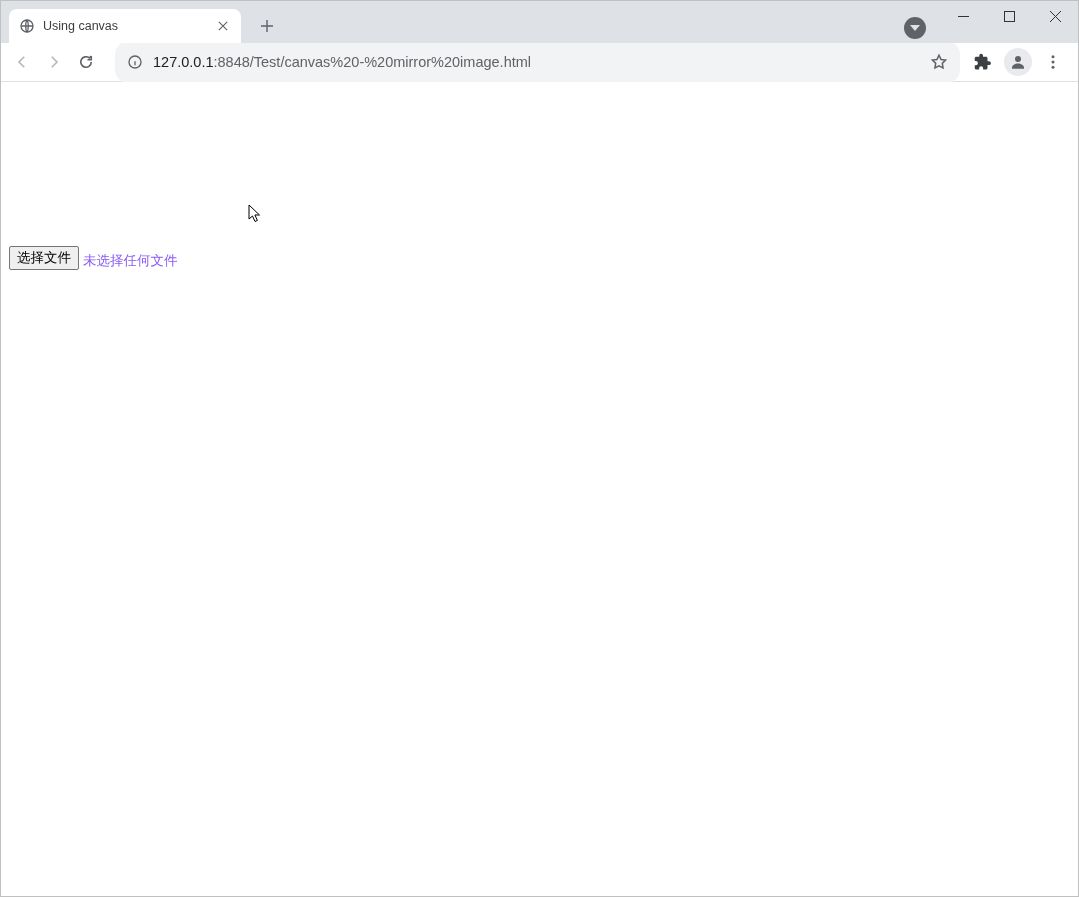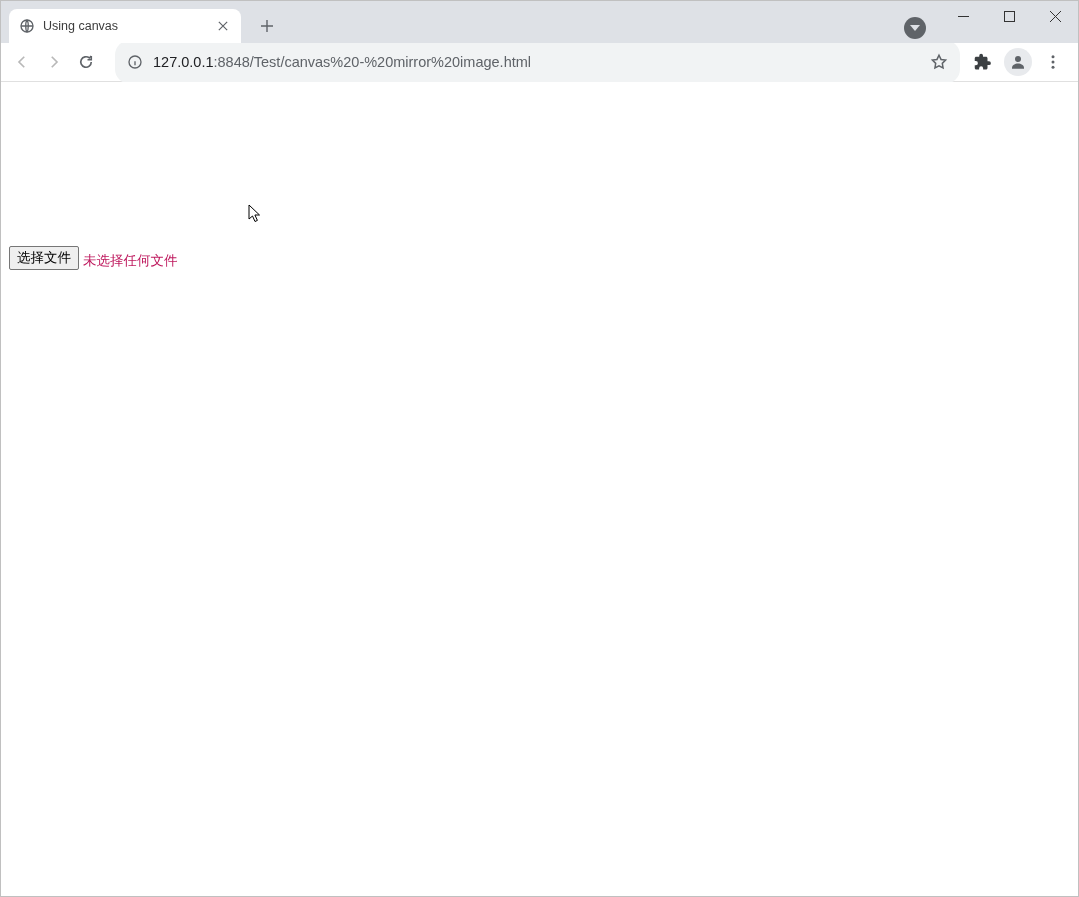--- a/index.html
+++ b/index.html
@@ -194,21 +194,21 @@
       font-size: 13.5px;
       padding: 2px 7px;
       background: #efefef;
       border: 1px solid #767676;
       border-radius: 2px;
       font-family: "Microsoft YaHei", Arial, sans-serif;
       color: #000;
     }
     .file-status {
       font-size: 13.5px;
-      color: #be185d;
+      color: #8b5cf6;
       font-family: "Microsoft YaHei", Arial, sans-serif;
     }
     .cursor {
       position: absolute;
       left: 248px;
       top: 204px;
       pointer-events: none;
     }
     .cursor svg { width: 14px; height: 20px; }
   </style>

